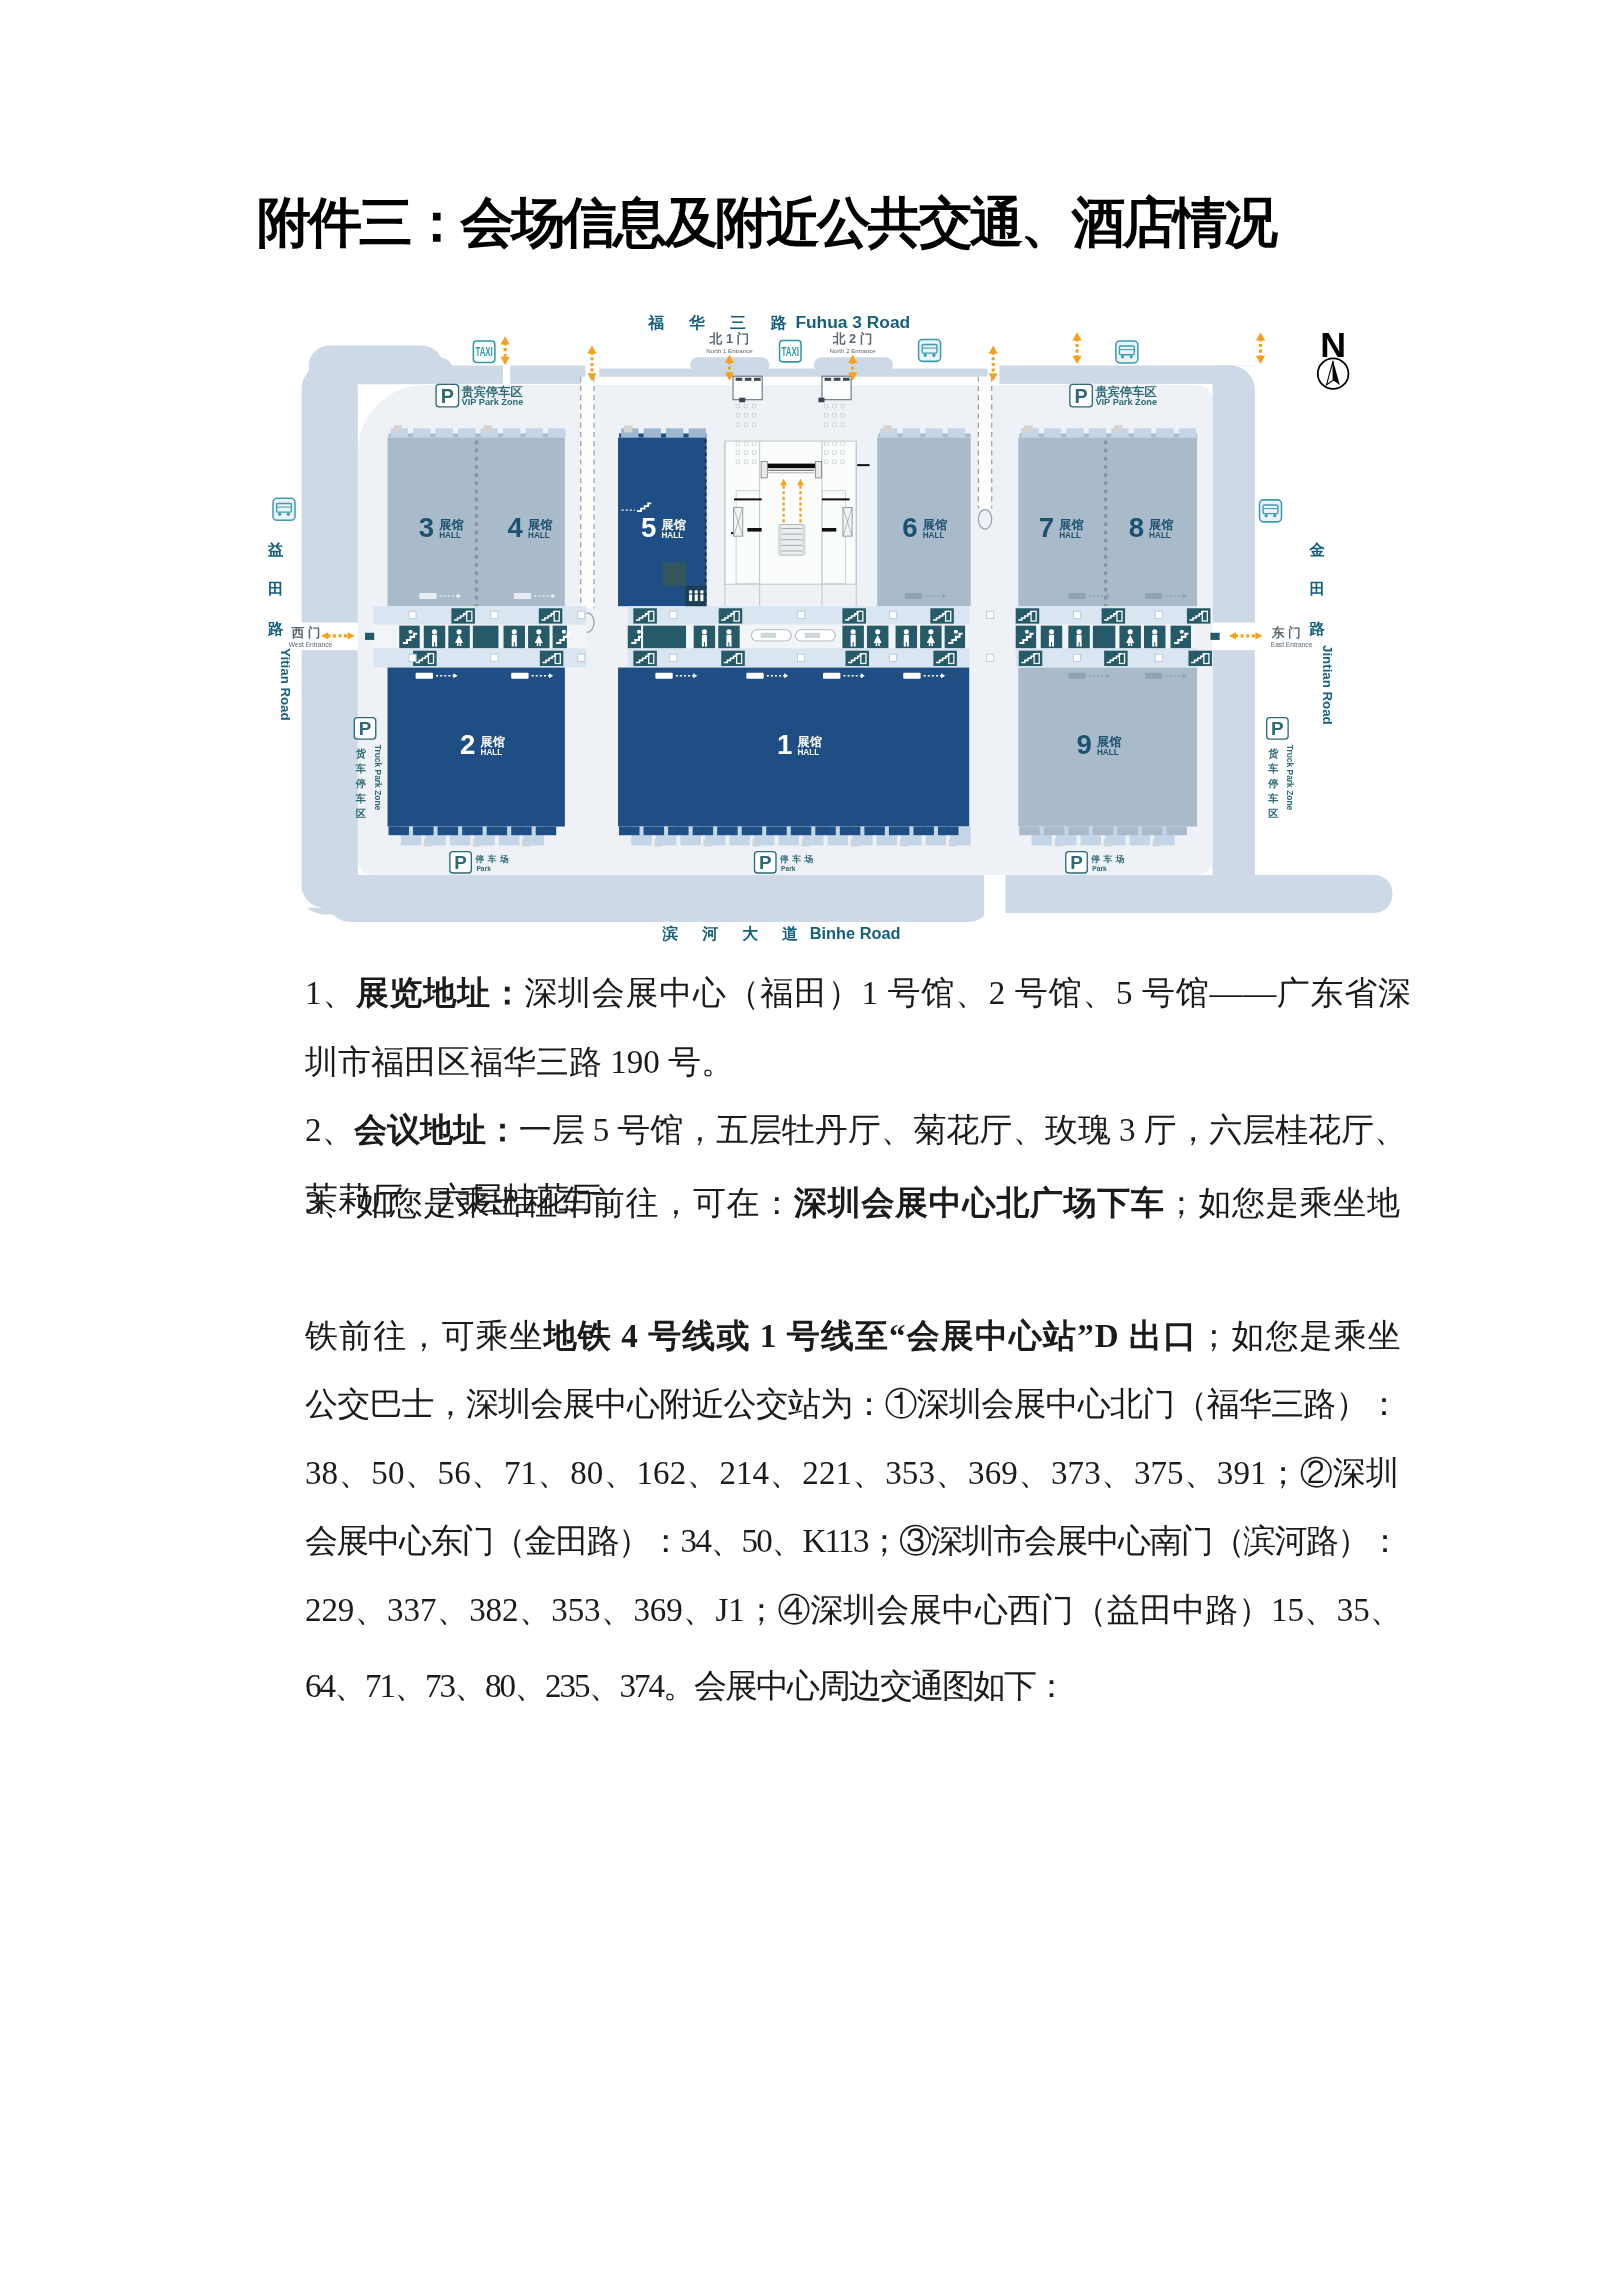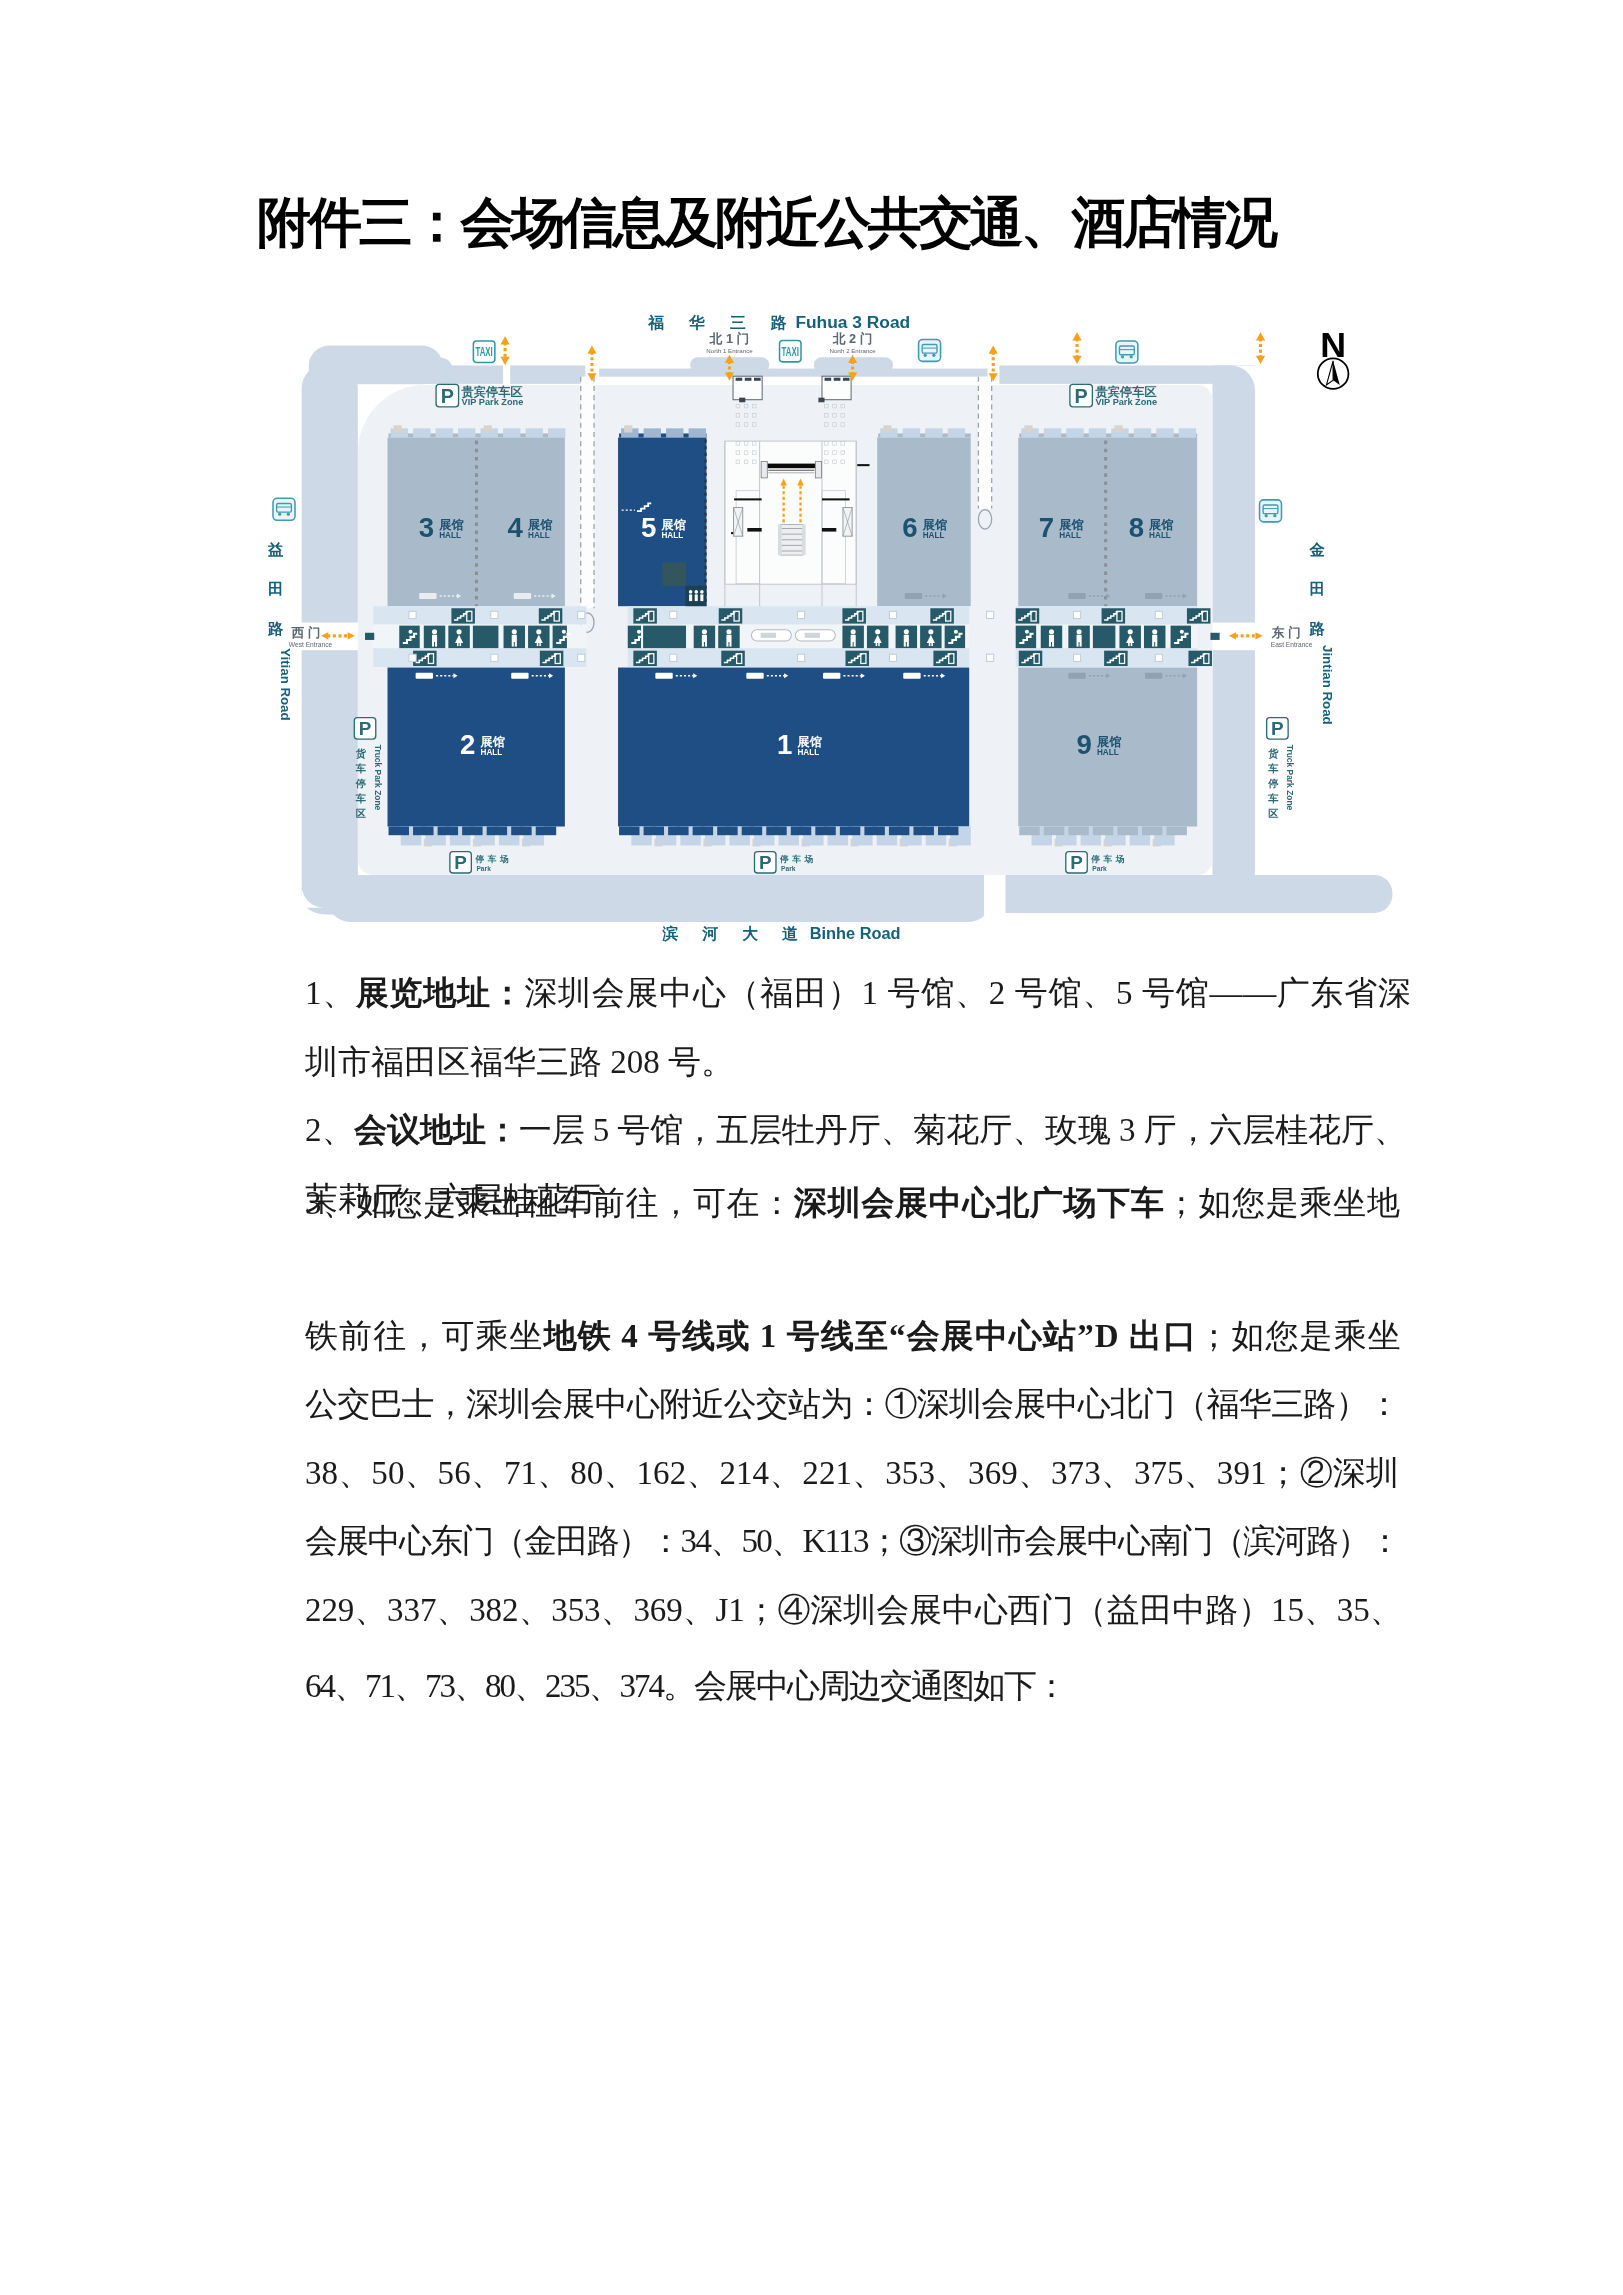--- a/index.html
+++ b/index.html
@@ -599,21 +599,21 @@
 <text x="570" y="1247" font-size="25" fill="#5b6770" text-anchor="start" font-weight="bold" font-family="&quot;Liberation Sans&quot;,sans-serif">西 门</text>
 <text x="565" y="1265" font-size="13" fill="#5b6770" text-anchor="start" font-weight="normal" font-family="&quot;Liberation Sans&quot;,sans-serif">West Entrance</text>
 <text x="2488" y="1247" font-size="25" fill="#5b6770" text-anchor="start" font-weight="bold" font-family="&quot;Liberation Sans&quot;,sans-serif">东 门</text>
 <text x="2486" y="1265" font-size="13" fill="#5b6770" text-anchor="start" font-weight="normal" font-family="&quot;Liberation Sans&quot;,sans-serif">East Entrance</text>
 <text x="2608" y="698" font-size="70" fill="#000" text-anchor="middle" font-weight="bold" font-family="&quot;Liberation Sans&quot;,sans-serif">N</text>
 <circle cx="2608" cy="731" r="30" fill="none" stroke="#000" stroke-width="3.5"></circle>
 <path d="M 2608 706 L 2621 753 L 2608 744 Z" fill="#000"></path>
 <path d="M 2608 706 L 2595 753 L 2608 744 Z" fill="none" stroke="#000" stroke-width="2.2"></path>
 </svg>
 <div class="jl" style="top:959px;letter-spacing:0.7px">1、<b>展览地址：</b>深圳会展中心（福田）1 号馆、2 号馆、5 号馆——广东省深</div>
-<div class="nl" style="top:1028px;letter-spacing:0px">圳市福田区福华三路 208 号。</div>
+<div class="nl" style="top:1028px;letter-spacing:0px">圳市福田区福华三路 190 号。</div>
 <div class="jl" style="top:1096px;letter-spacing:-0.1px">2、<b>会议地址：</b>一层 5 号馆，五层牡丹厅、菊花厅、玫瑰 3 厅，六层桂花厅、</div>
 <div class="nl" style="top:1165px;letter-spacing:0px">茉莉厅、六层桂花厅。</div>
 <div class="jl" style="top:1169px;letter-spacing:0.7px">3、如您是乘出租车前往，可在：<b>深圳会展中心北广场下车</b>；如您是乘坐地</div>
 <div class="jl" style="top:1302px;letter-spacing:1.1px">铁前往，可乘坐<b>地铁 4 号线或 1 号线至“会展中心站”D 出口</b>；如您是乘坐</div>
 <div class="jl" style="top:1370px;letter-spacing:-0.8px">公交巴士，深圳会展中心附近公交站为：①深圳会展中心北门（福华三路）：</div>
 <div class="jl" style="top:1439px;letter-spacing:0.1px">38、50、56、71、80、162、214、221、353、369、373、375、391；②深圳</div>
 <div class="jl" style="top:1507px;letter-spacing:-1.7px">会展中心东门（金田路）：34、50、K113；③深圳市会展中心南门（滨河路）：</div>
 <div class="jl" style="top:1576px;letter-spacing:-0.1px">229、337、382、353、369、J1；④深圳会展中心西门（益田中路）15、35、</div>
 <div class="nl" style="top:1652px;letter-spacing:-2px">64、71、73、80、235、374。会展中心周边交通图如下：</div>
 

